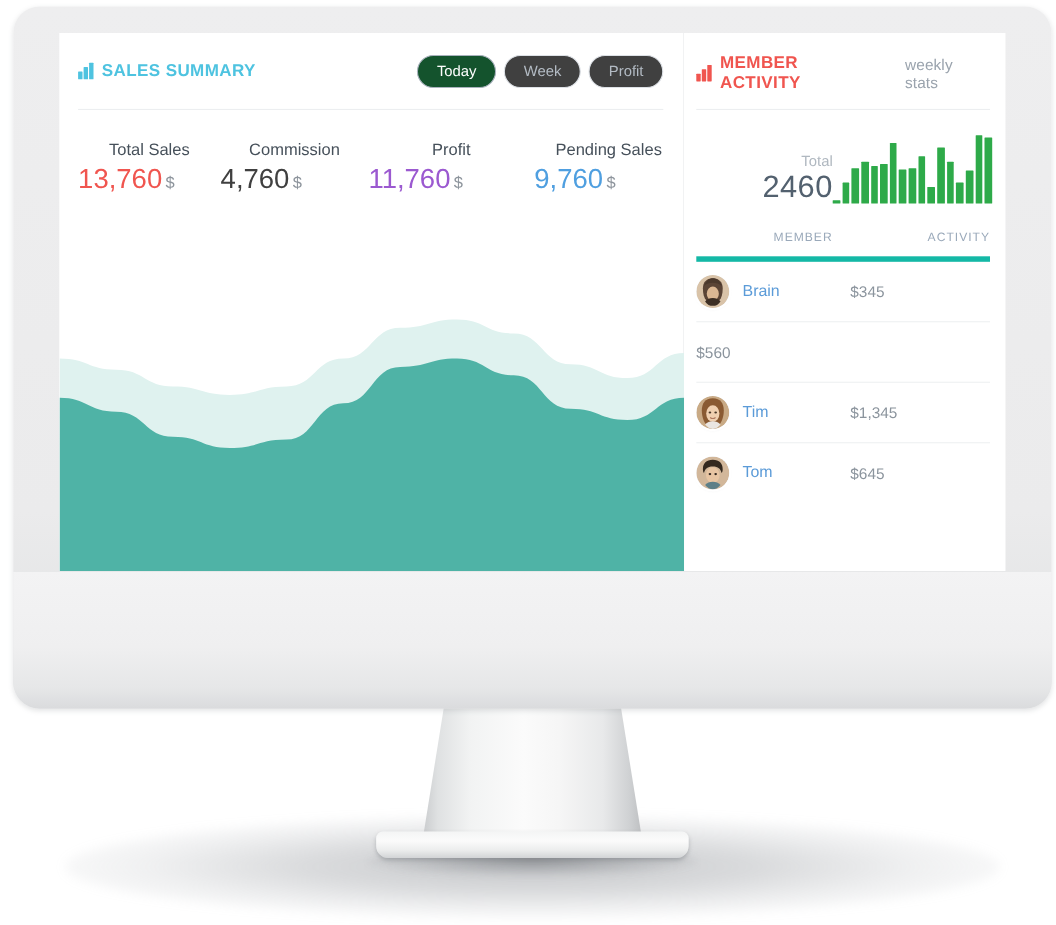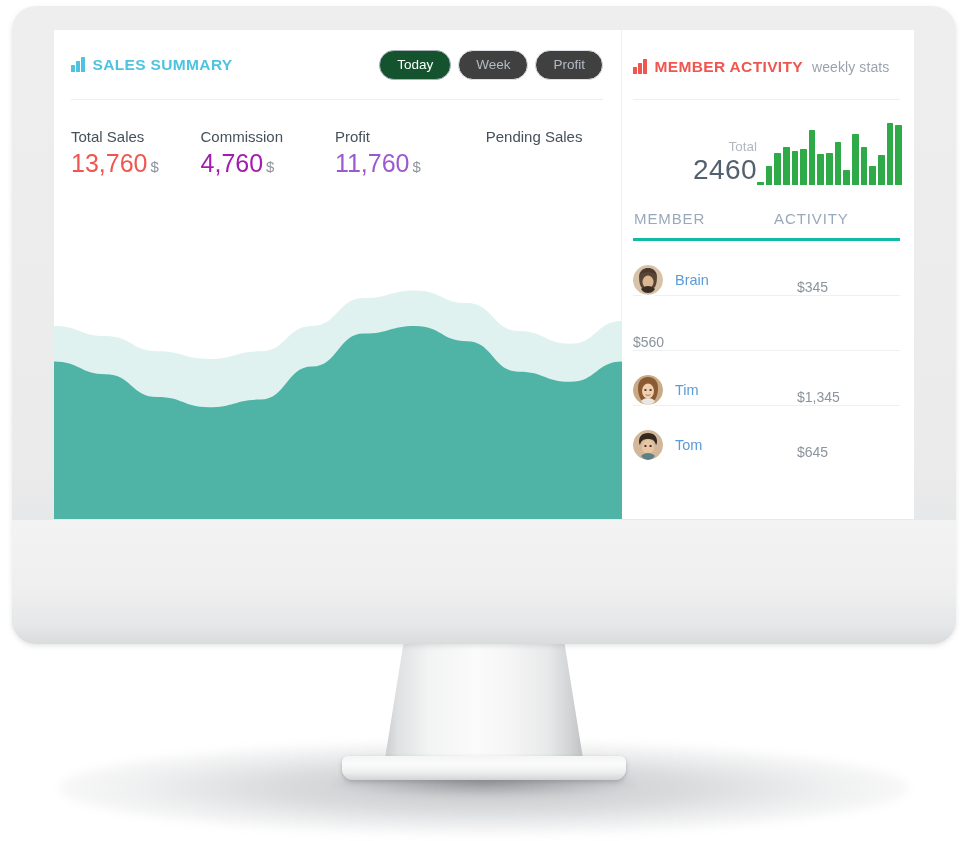--- a/index.html
+++ b/index.html
@@ -148,21 +148,21 @@
   .panel-title {
     font-size: 15.5px;
     font-weight: bold;
     letter-spacing: 0.35px;
   }
   .title-blue { color: #4ec3e0; }
   .title-red  { color: #f0554f; }
   .title-sub {
     font-size: 14px;
     color: #9aa3ad;
-    margin-left: 9px;
+    margin-left: 20px;
     letter-spacing: 0.1px;
   }
 
   .range-tabs {
     margin-left: auto;
     display: flex;
     gap: 7px;
   }
   .range-tab {
     font-size: 13.5px;
@@ -188,33 +188,34 @@
   .kpi { margin-right: 44px; }
   .kpi:nth-child(1) { width: 134px; margin-right: 0; }
   .kpi:nth-child(2) { width: 139px; margin-right: 0; }
   .kpi:nth-child(3) { width: 156px; margin-right: 0; }
   .kpi:nth-child(4) { width: 140px; margin-right: 0; }
   .kpi-label {
     font-size: 15px;
     color: #46505a;
     margin-bottom: 5px;
     white-space: nowrap;
+    text-align: center;
   }
   .kpi-value {
     font-size: 25px;
     white-space: nowrap;
     line-height: 1.1;
   }
   .kpi-cur {
     font-size: 15px;
     color: #8d949c;
     margin-left: 3px;
   }
   .c-red    { color: #f0554f; }
-  .c-cyan   { color: #a21caf; }
+  .c-cyan   { color: #404040; }
   .c-purple { color: #9b59d0; }
   .c-blue   { color: #4f9fe0; }
 
   
   .area-wrap {
     position: absolute;
     left: 0;
     bottom: 0;
     width: 568px;
     height: 260px;
@@ -270,33 +271,33 @@
     border-radius: 0.5px;
   }
 
   
   .member-table {
     margin-top: 24px;
     padding: 0 14px 0 11px;
   }
   .mt-head {
     display: flex;
-    font-size: 15px;
+    font-size: 11px;
     letter-spacing: 0.9px;
     color: #9aa9ba;
     padding: 0 0 11px 1px;
-    border-bottom: 3px solid #14b8a6;
+    border-bottom: 5px solid #14b8a6;
+    justify-content: flex-end;
   }
   .mt-head .col-member { width: 140px; }
   .mt-row {
     display: flex;
-    align-items: flex-end;
+    align-items: center;
     height: 54px;
     border-bottom: 1px solid #eef0f2;
-    gap: 24px;
   }
   .mt-row:last-child { border-bottom: none; }
   .member-cell {
     width: 140px;
     display: flex;
     align-items: center;
   }
   .avatar {
     width: 30px; height: 30px;
     border-radius: 50%;
@@ -363,20 +364,23 @@
           </div>
         </div>
         <div class="kpi">
           <div class="kpi-label">Profit</div>
           <div class="kpi-value">
             <span class="c-purple">11,760</span><span class="kpi-cur">$</span>
           </div>
         </div>
         <div class="kpi">
           <div class="kpi-label">Pending Sales</div>
+          <div class="kpi-value">
+            <span class="c-blue">9,760</span><span class="kpi-cur">$</span>
+          </div>
         </div>
       </div>
 
       <div class="area-wrap">
         <svg viewBox="0 0 568 260" preserveAspectRatio="none">
           <path id="area-back" d="M 0 66.96000000000001 C 25.81818181818182 66.96000000000001 25.81818181818182 77.12 51.63636363636364 77.12 C 77.45454545454547 77.12 77.45454545454547 92.35999999999999 103.27272727272728 92.35999999999999 C 129.0909090909091 92.35999999999999 129.0909090909091 99.98 154.9090909090909 99.98 C 180.72727272727275 99.98 180.72727272727275 92.35999999999999 206.54545454545456 92.35999999999999 C 232.36363636363637 92.35999999999999 232.36363636363637 66.96000000000001 258.1818181818182 66.96000000000001 C 284 66.96000000000001 284 39.02 309.8181818181818 39.02 C 335.6363636363636 39.02 335.6363636363636 31.399999999999995 361.45454545454544 31.399999999999995 C 387.27272727272725 31.399999999999995 387.27272727272725 44.10000000000001 413.0909090909091 44.10000000000001 C 438.90909090909093 44.10000000000001 438.90909090909093 72.04 464.72727272727275 72.04 C 490.54545454545456 72.04 490.54545454545456 84.74000000000001 516.3636363636364 84.74000000000001 C 542.1818181818182 84.74000000000001 542.1818181818182 61.879999999999995 568 61.879999999999995 L 568 260 L 0 260 Z" fill="#dff2ef"></path>
           <path id="area-front" d="M 0 102.52 C 25.81818181818182 102.52 25.81818181818182 115.22000000000001 51.63636363636364 115.22000000000001 C 77.45454545454547 115.22000000000001 77.45454545454547 138.08 103.27272727272728 138.08 C 129.0909090909091 138.08 129.0909090909091 148.24 154.9090909090909 148.24 C 180.72727272727275 148.24 180.72727272727275 140.62 206.54545454545456 140.62 C 232.36363636363637 140.62 232.36363636363637 107.60000000000001 258.1818181818182 107.60000000000001 C 284 107.60000000000001 284 74.58 309.8181818181818 74.58 C 335.6363636363636 74.58 335.6363636363636 66.96000000000001 361.45454545454544 66.96000000000001 C 387.27272727272725 66.96000000000001 387.27272727272725 82.20000000000002 413.0909090909091 82.20000000000002 C 438.90909090909093 82.20000000000002 438.90909090909093 112.68 464.72727272727275 112.68 C 490.54545454545456 112.68 490.54545454545456 122.83999999999999 516.3636363636364 122.83999999999999 C 542.1818181818182 122.83999999999999 542.1818181818182 102.52 568 102.52 L 568 260 L 0 260 Z" fill="#4fb3a6"></path>
         </svg>
       </div>
     </div>

